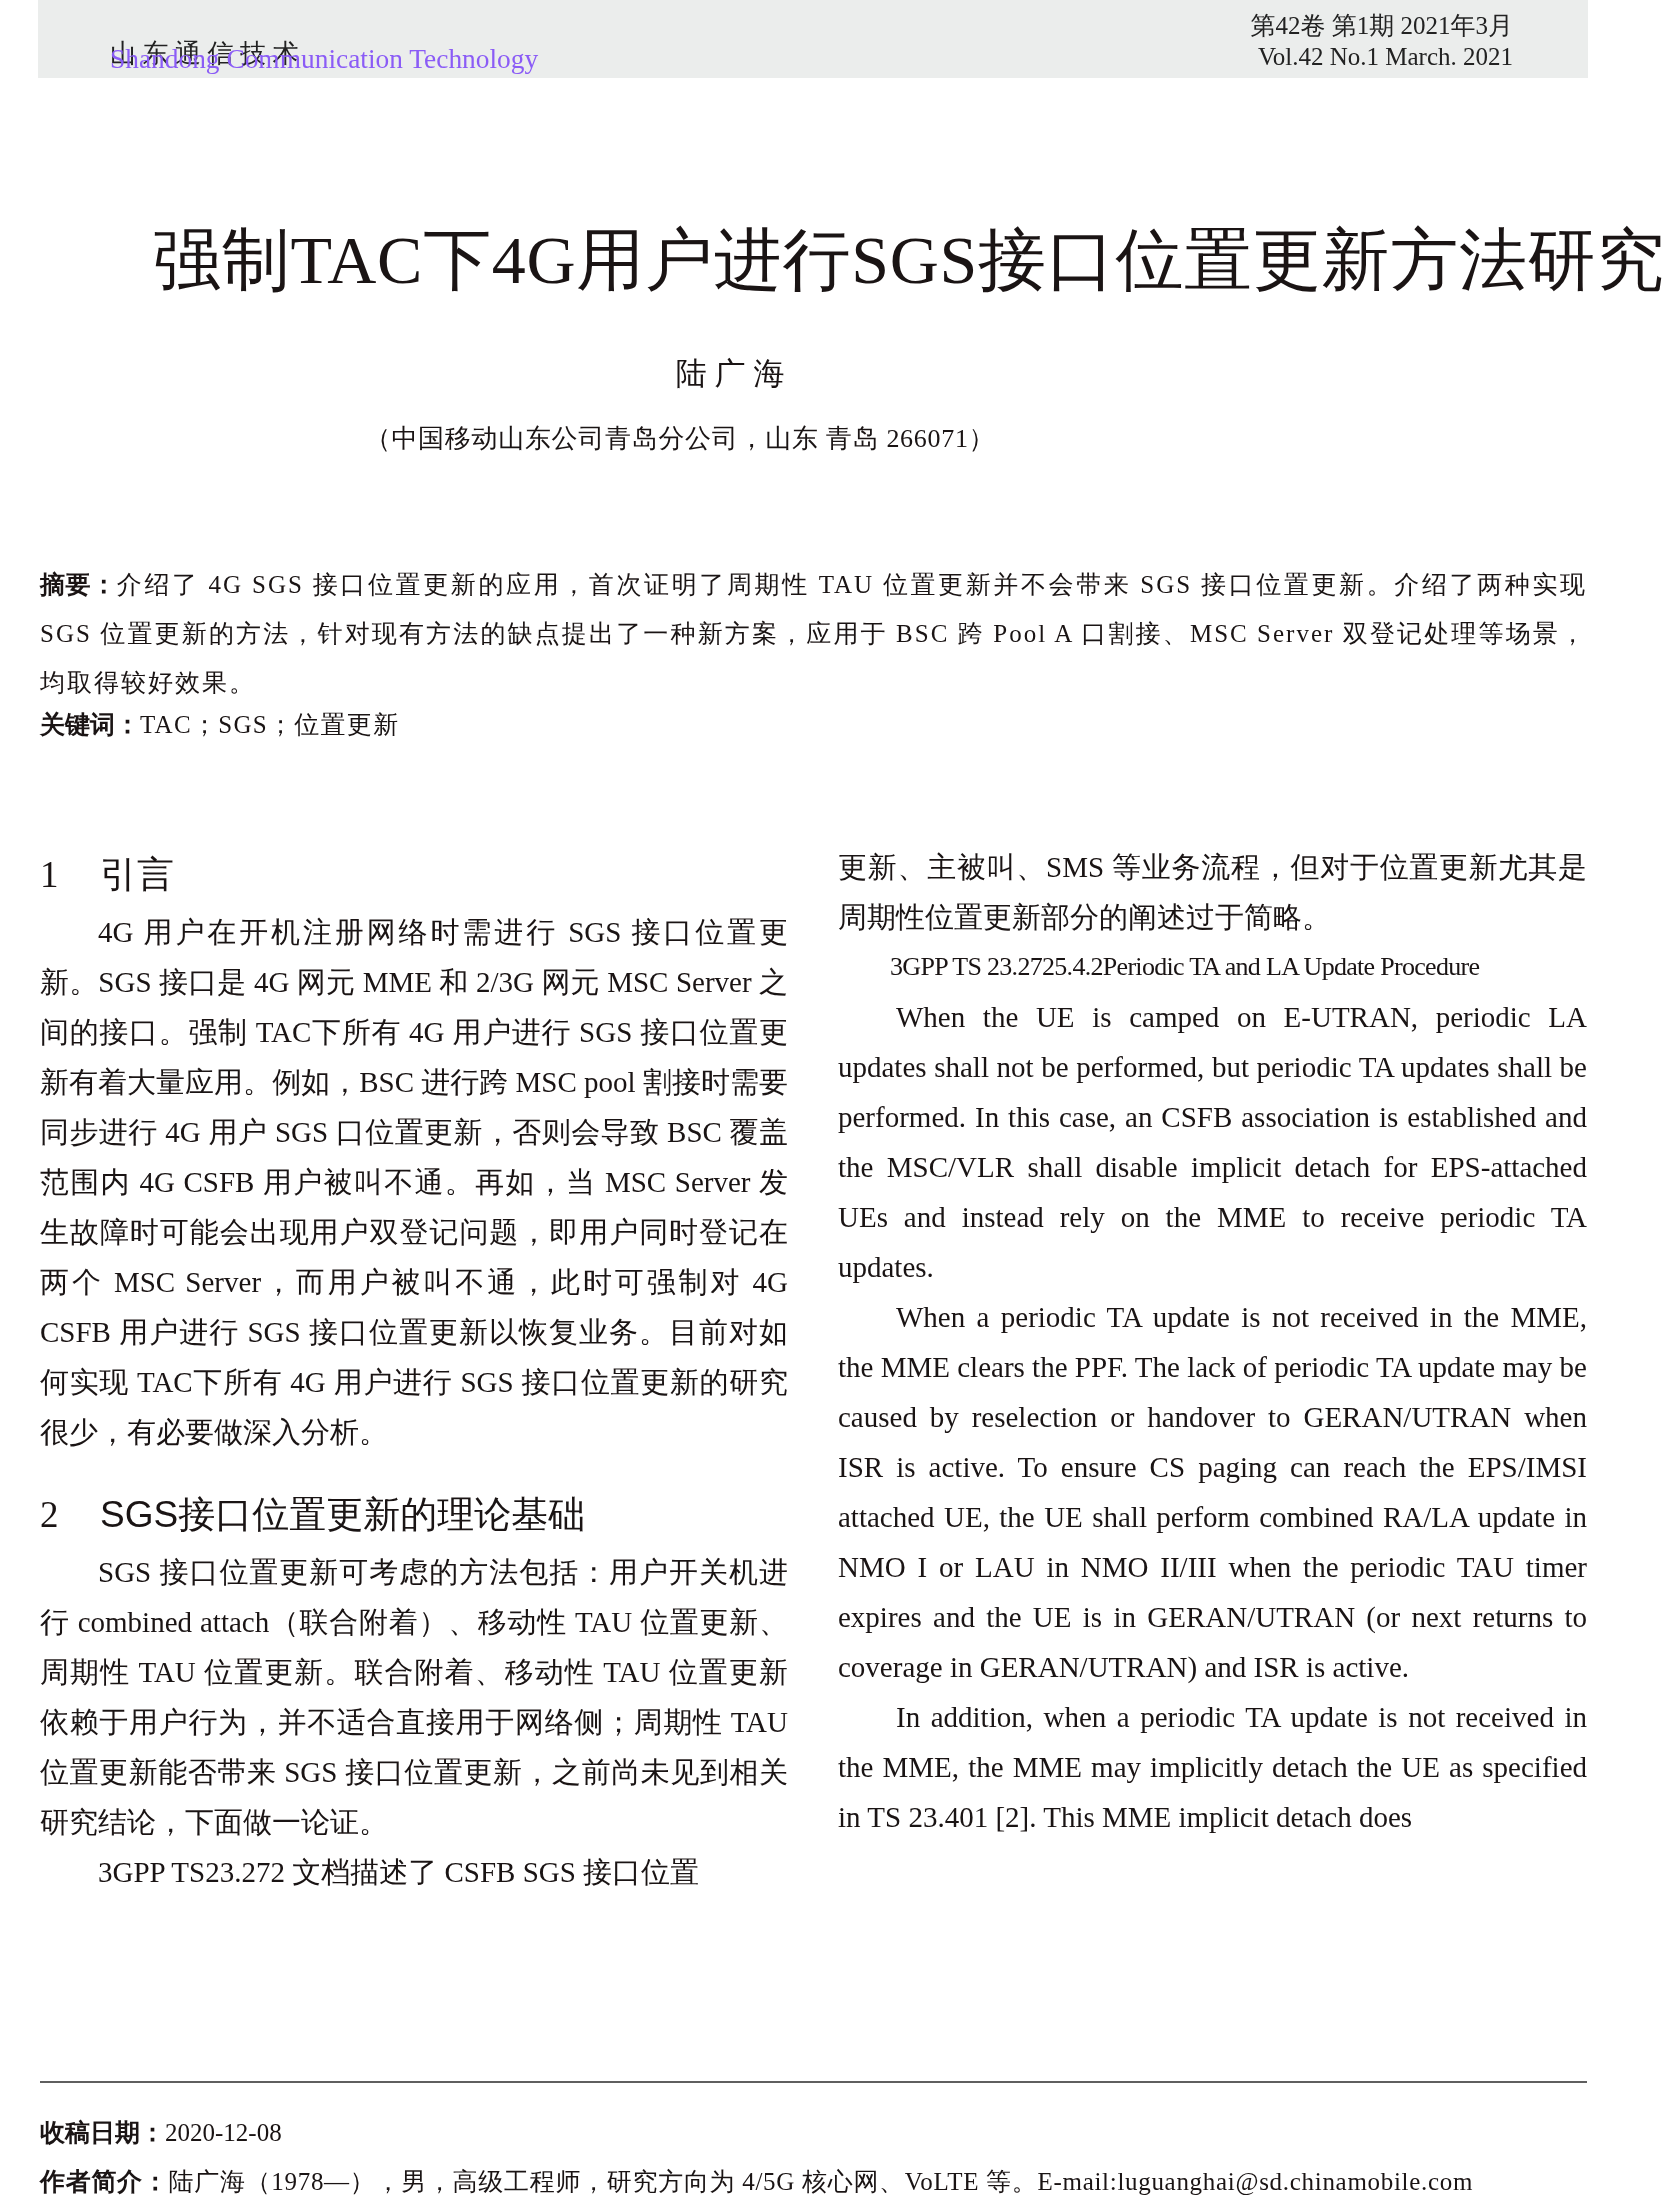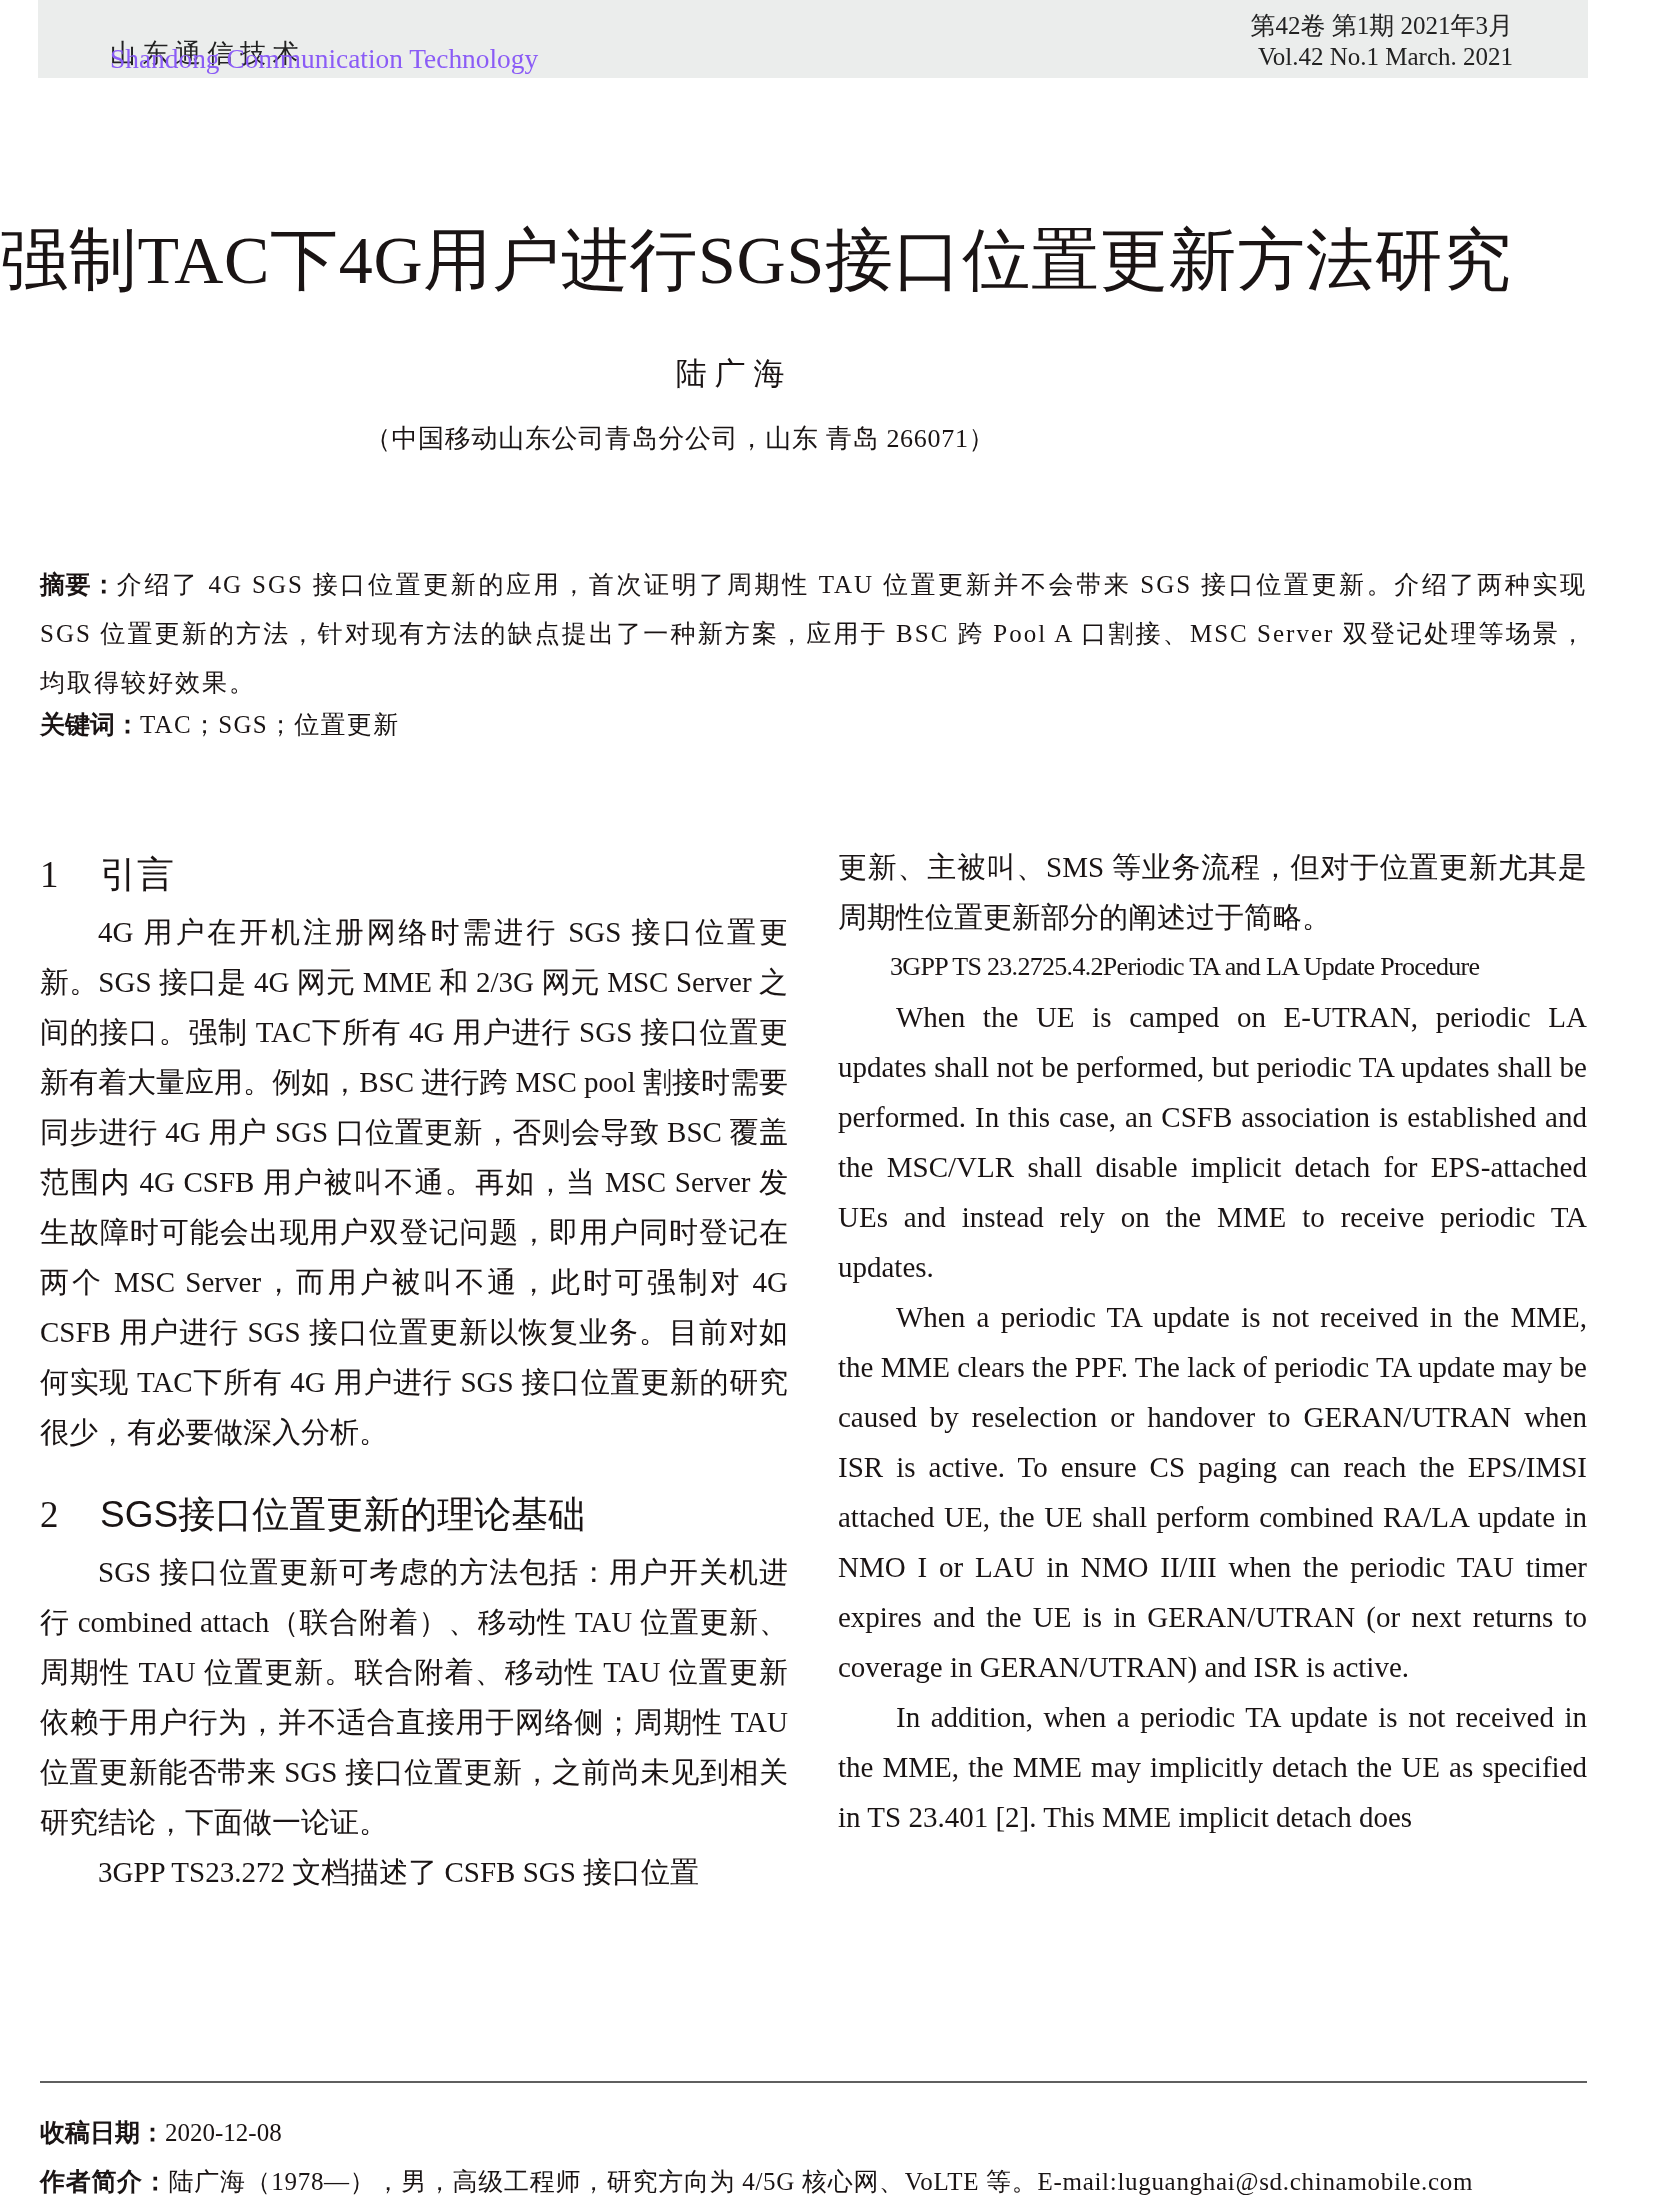--- a/index.html
+++ b/index.html
@@ -10,21 +10,21 @@
   .header-band {
     position: absolute; left: 38px; top: 0; width: 1550px; height: 78px;
     background: #ebedec;
   }
   .hdr-cn { position: absolute; left: 110px; top: 11.8px; font-size: 26px; letter-spacing: 6.5px; color: #222; }
   .hdr-en { position: absolute; left: 110px; top: 44px; font-size: 27.4px; color: #8b5cf6; }
   .hdr-issue-cn { position: absolute; right: 150px; top: 9.1px; font-size: 25px; color: #222; text-align: right; }
   .hdr-issue-en { position: absolute; right: 150px; top: 43px; font-size: 25px; color: #222; text-align: right; }
 
   .title {
-    position: absolute; left: 0; width: 1665px; top: 215px; text-align: left;
+    position: absolute; left: 0; width: 1665px; top: 215px; text-align: right;
     font-size: 68px; color: #1a1414; letter-spacing: 0.7px;
   }
   .author {
     position: absolute; left: 0; width: 1468px; top: 353px; text-align: center;
     font-size: 31px; letter-spacing: 7.8px;
   }
   .affil {
     position: absolute; left: 0; width: 1360px; top: 421px; text-align: center;
     font-size: 26px; letter-spacing: 0.7px;
   }

